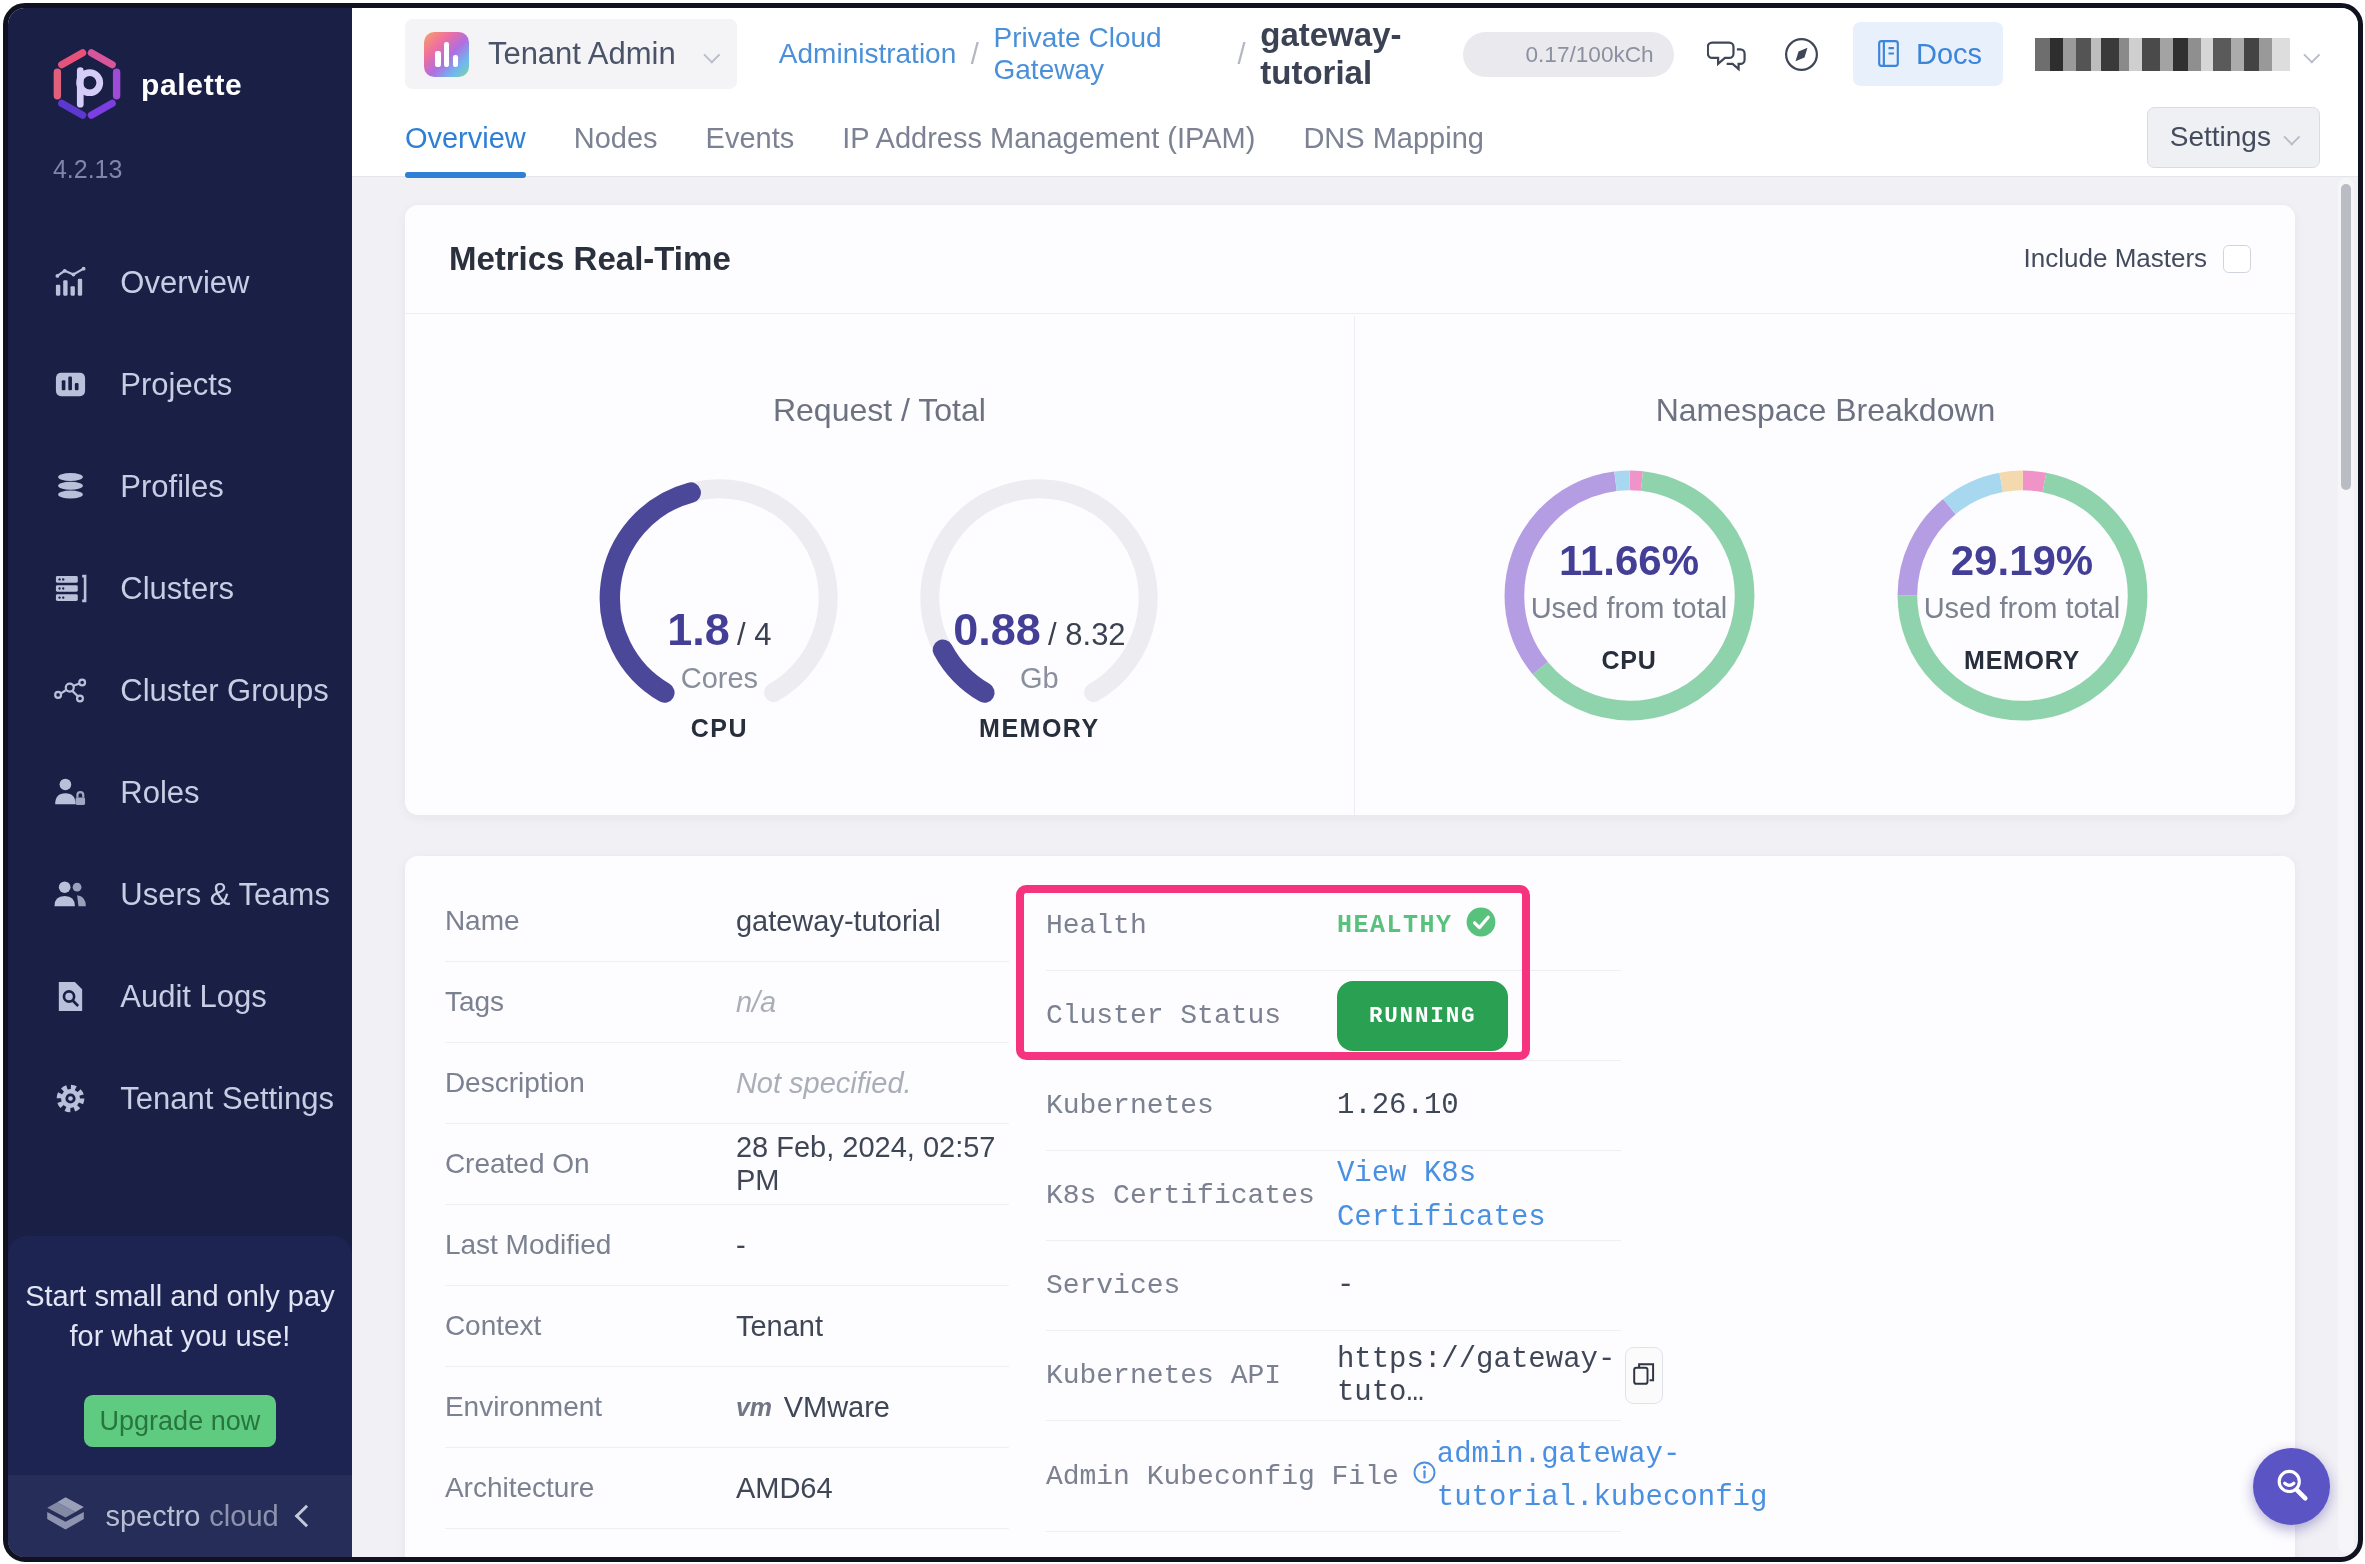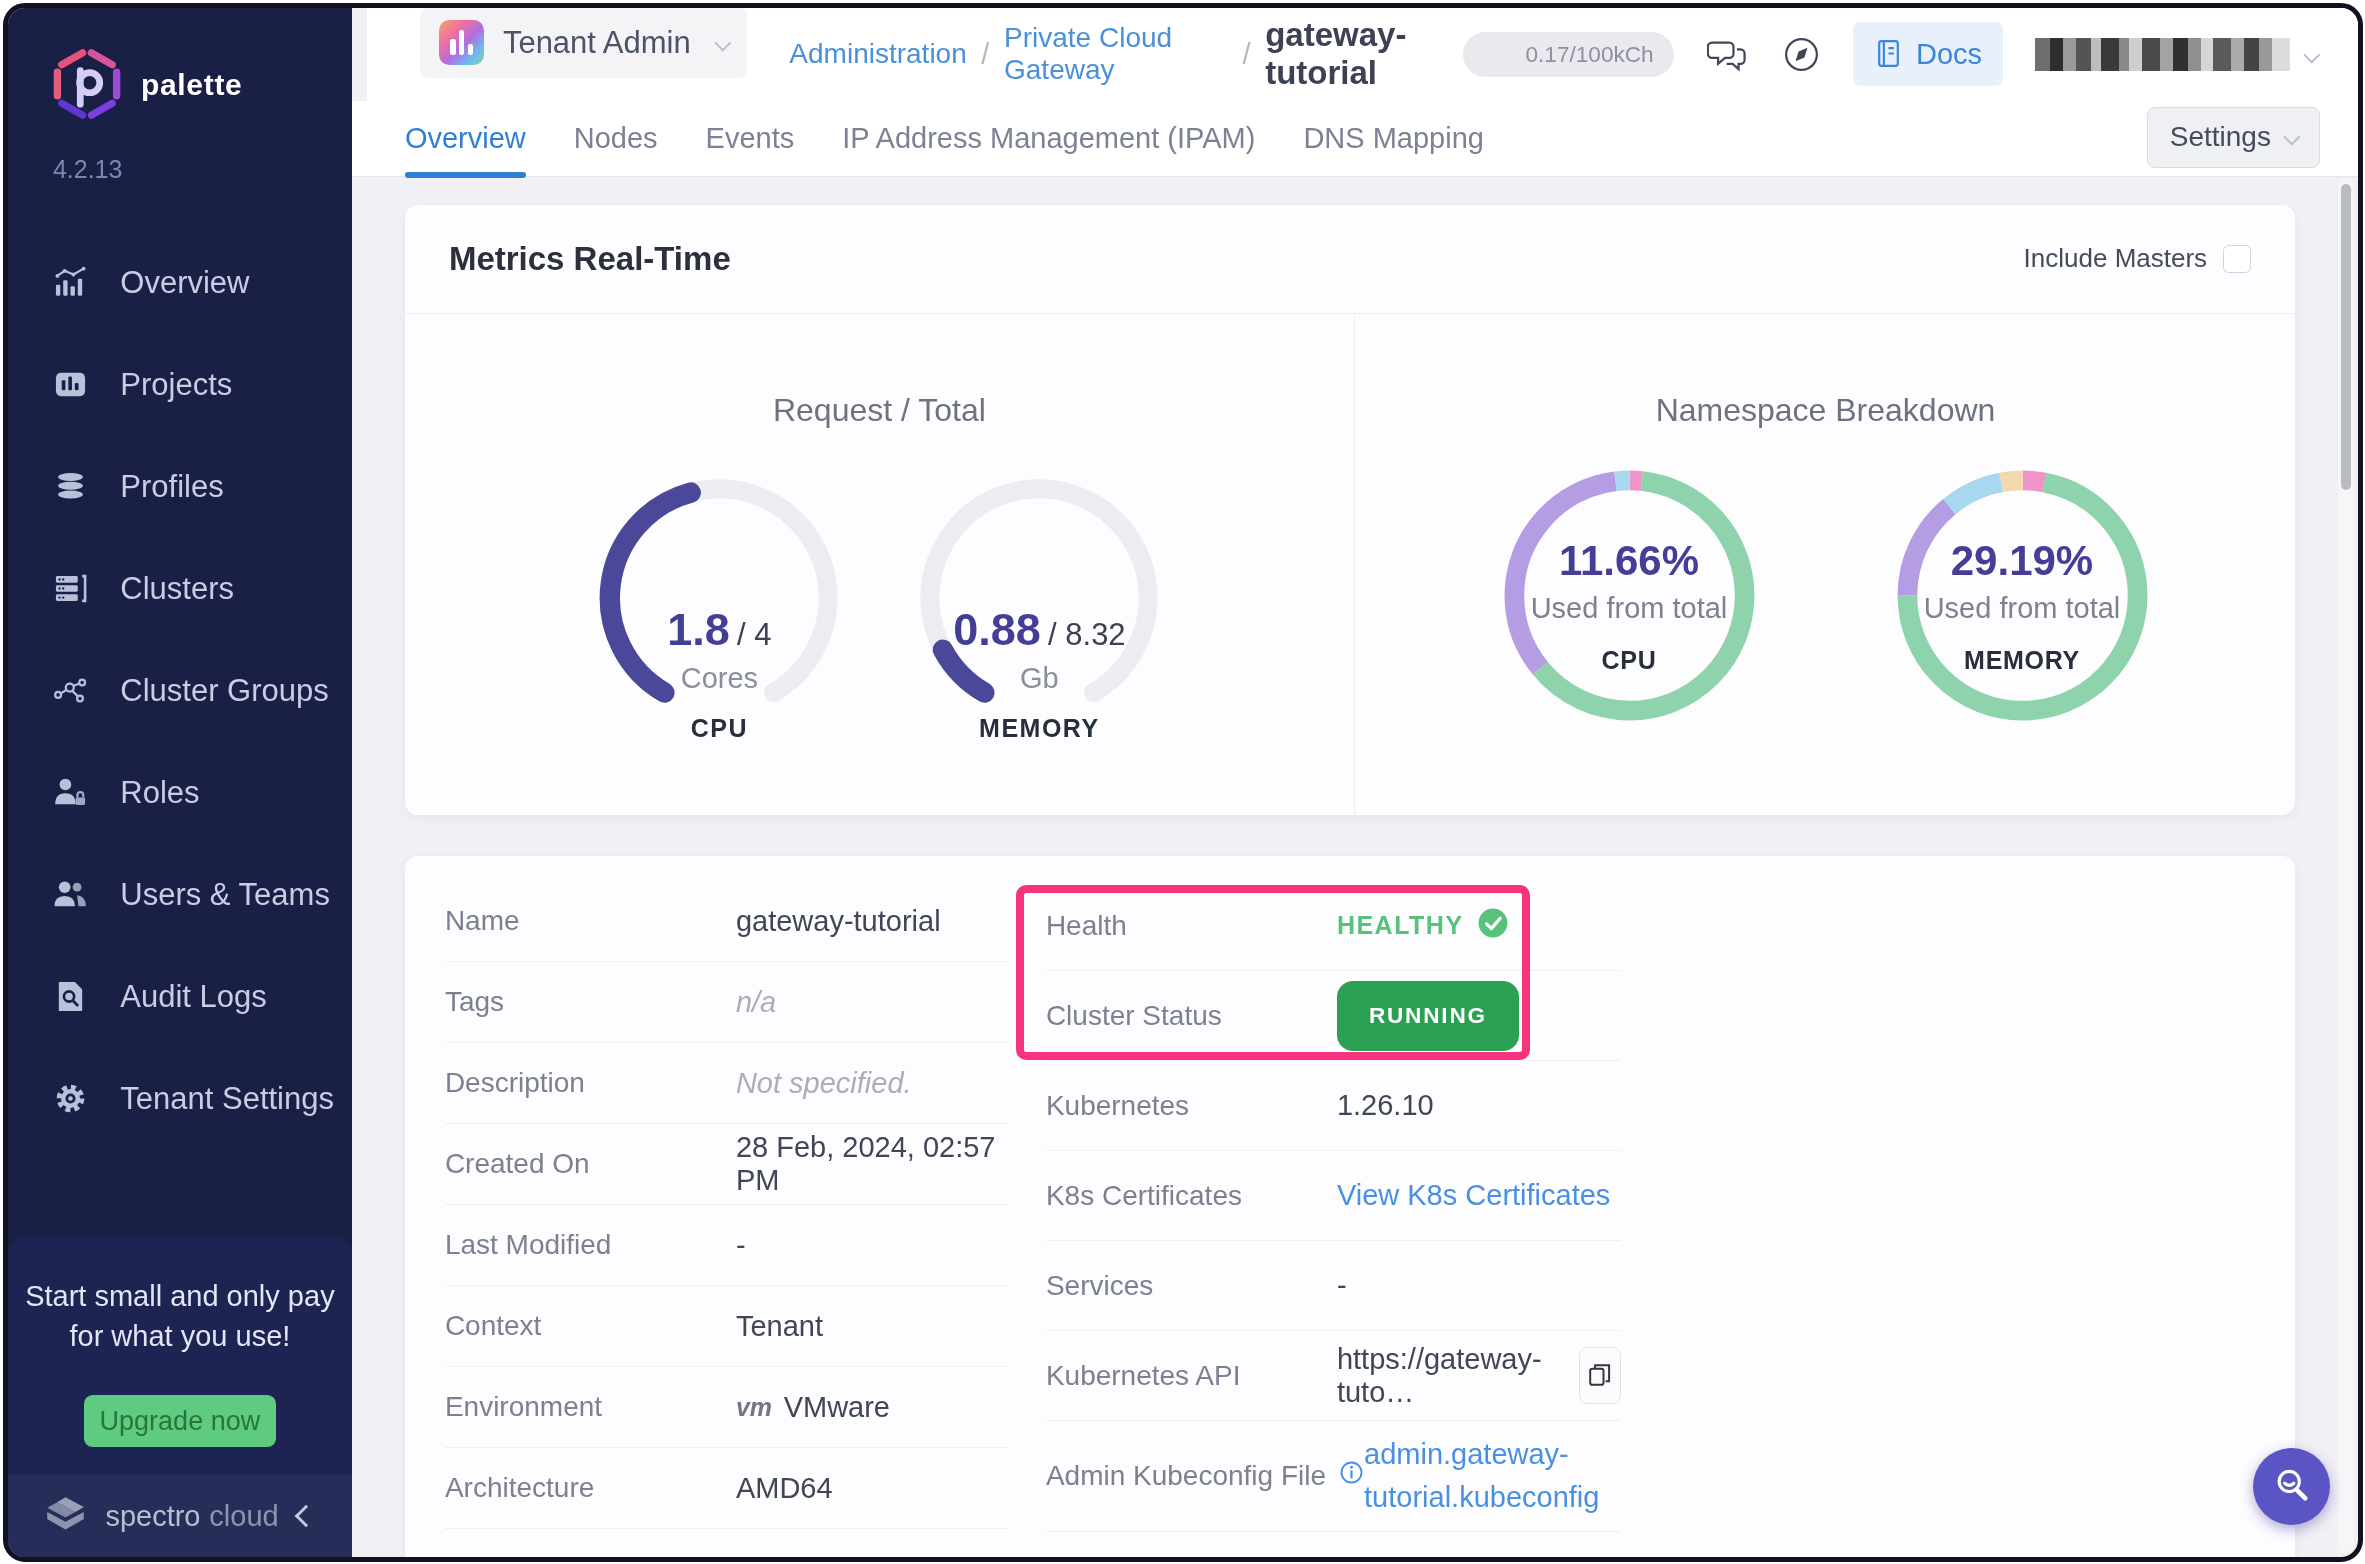--- a/index.html
+++ b/index.html
@@ -20,21 +20,21 @@
   .promo { background:#1d2452; border-radius:19px 19px 0 0; padding:32px 0 28px 0; text-align:center; }
   .promo-text { color:#e2e6f4; font-size:29px; line-height:1.38; width:342px; margin:8px auto; }
   .upgrade-btn { display:inline-block; margin-top:31px; width:192px; height:52px; line-height:52px; background:#5ecb81; color:#27753f; font-size:27px; font-weight:500; border-radius:8.7px; cursor:pointer; }
   .side-footer { height:82px; background:#272d59; display:flex; align-items:center; padding:0 38px 0 35px; gap:17.5px; }
   .brand-primary { color:#b8bed2; font-size:29px; }
   .brand-secondary { color:#8e94ad; font-size:29px; margin-left:-8.7px; }
   .collapse { margin-left:auto; width:16px; height:16px; border-left:3.6px solid #c3c8da; border-bottom:3.6px solid #c3c8da; transform:rotate(45deg); }
 
   
   .main { flex:1; display:flex; flex-direction:column; min-width:0; }
-  .topbar { height:93px; background:#ffffff; display:flex; padding:0 41px 0 53px;margin-left:15px; }
+  .topbar { height:93px; background:#ffffff; display:flex; align-items:center; padding:0 41px 0 53px; }
   .scope-select { width:378px; height:70px; background:#f4f4f6; border-radius:7.3px; display:flex; align-items:center; padding:0 19px; cursor:pointer; }
   .scope-icon { width:45px; height:45px; border-radius:10.2px; background:linear-gradient(135deg,#f6a46b,#ef6f9e 30%,#b06ee0 55%,#6fb7ef 78%,#7fd6a0); position:relative; flex:0 0 45px; }
   .scope-icon i { position:absolute; bottom:10.2px; background:#ffffff; width:5.1px; border-radius:2.2px; }
   .scope-icon i:nth-child(1){ left:11.6px; height:16px; }
   .scope-icon i:nth-child(2){ left:20.4px; height:25px; }
   .scope-icon i:nth-child(3){ left:29px; height:11.6px; }
   .scope-label { font-size:31px; color:#4b5368; font-weight:500; margin-left:19px; }
   .chev { width:11.6px; height:11.6px; border-right:2.9px solid #b9bdc9; border-bottom:2.9px solid #b9bdc9; transform:rotate(45deg); }
   .scope-select .chev { margin-left:auto; }
   .breadcrumb { display:flex; align-items:center; gap:14.6px; margin-left:42px; }
@@ -85,21 +85,21 @@
   .d-pct { font-size:42px; font-weight:bold; color:#443f96; }
   .d-caption { font-size:29px; color:#7c8290; margin-top:7.3px; }
   .d-name { font-size:25px; font-weight:bold; color:#272e3c; margin-top:20.4px; letter-spacing:0.7px; }
 
   .details-card { margin:41px 63px 0 53px; height:801px; position:relative; }
   .d-col { position:absolute; top:25.5px; }
   .col-left { left:40px; width:564px; }
   .col-right { left:641px; width:575px; }
   .d-row { display:flex; align-items:center; border-bottom:1.5px solid #efeff2; }
   .col-left .d-row { height:81px; }
-  .col-right .d-row { height:90px; }
+  .col-right .d-row { height:90px;font-family:Liberation Mono, monospace; }
   .d-row.tall { height:111px !important; }
   .d-row.clipped { border-bottom:none; height:102px !important; }
   .d-label { flex:0 0 291px; font-size:28px; color:#7b8191; display:flex; align-items:center; gap:13px; white-space:nowrap; }
   .d-value { font-size:29px; color:#3f4757; display:flex; align-items:center; }
   .d-value.muted { color:#a9aeb9; font-style:italic; }
   .d-value.link { color:#4a90e2; cursor:pointer; max-width:277px; line-height:1.5; display:block; }
   .health-badge { color:#58c27d; font-size:25px; font-weight:bold; letter-spacing:1.5px; display:flex; align-items:center; gap:13px; }
   .health-badge svg { width:32px; height:32px; }
   .status-pill { background:#2aa052; color:#ffffff; font-size:22.6px; font-weight:bold; letter-spacing:1.8px; padding:22px 32px; border-radius:16px; }
   .vm-mark { font-size:25px; font-weight:bold; font-style:italic; color:#707684; margin-right:11.6px; filter:blur(0.6px); }

